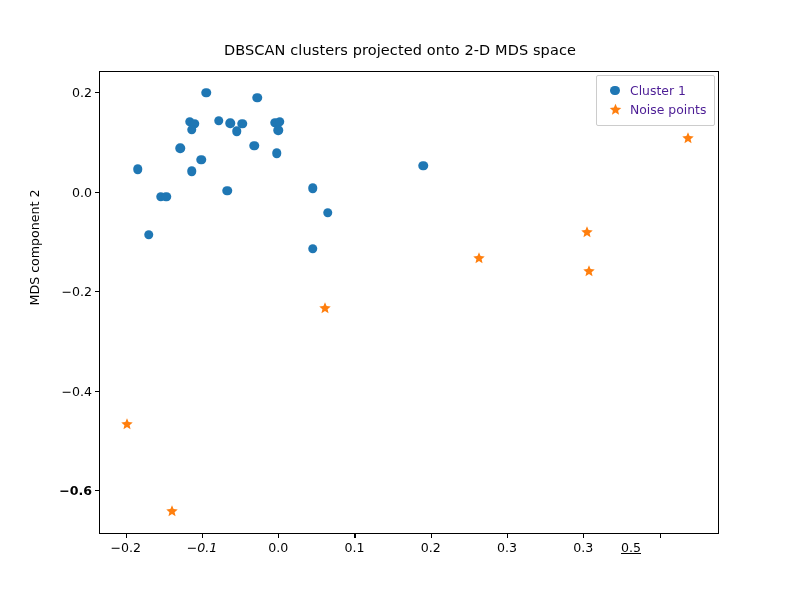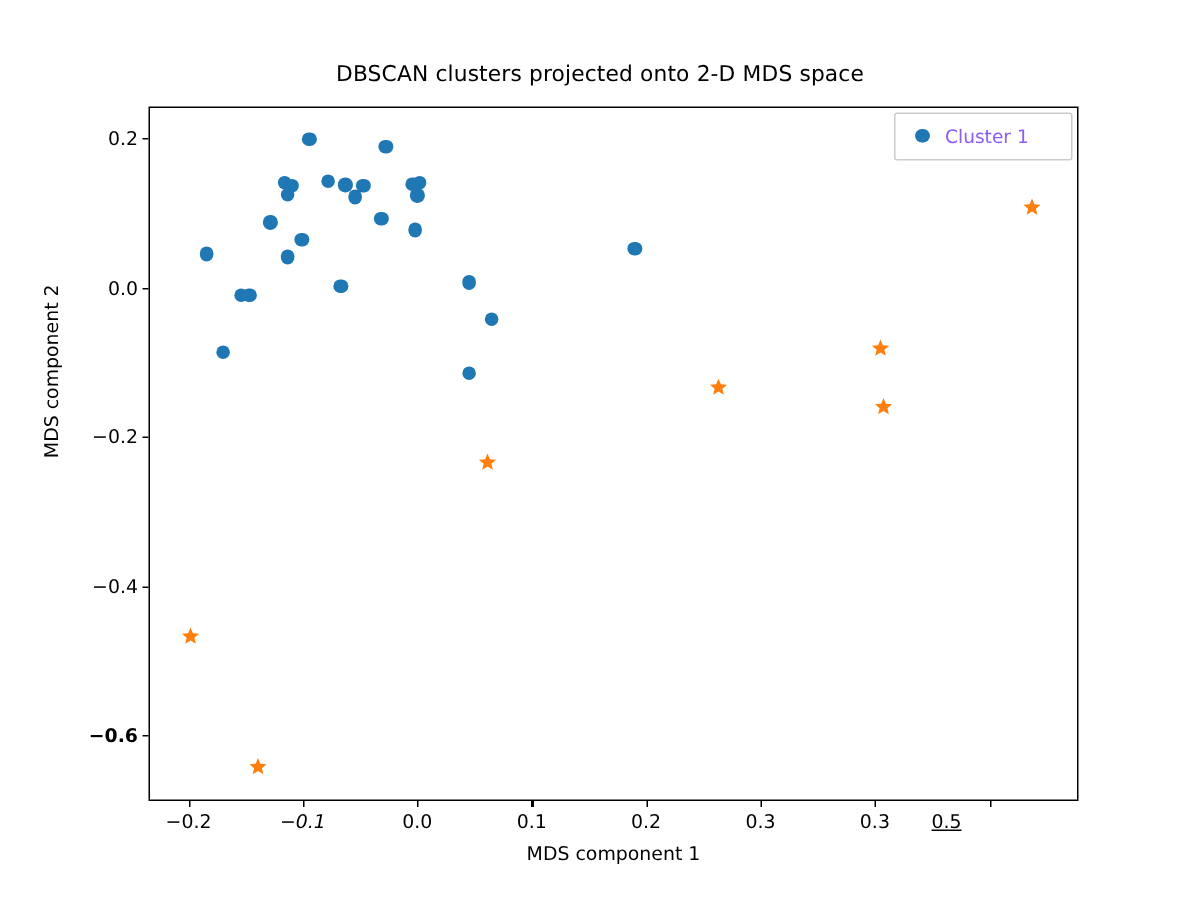--- a/index.html
+++ b/index.html
@@ -133,21 +133,21 @@
     flex: 0 0 22px;
   }
   .legend-dot {
     width: 9.5px;
     height: 9.5px;
     border-radius: 50%;
     background: #1f77b4;
   }
   .legend-label {
     font-size: 12.4px;
-    color: #8b5cf6;
+    color: #4c1d95;
     padding-left: 4px;
     white-space: nowrap;
     text-align: right;
   }
 </style>
 </head>
 <body>
 
 <div id="figure">
 
@@ -241,25 +241,32 @@
       <div class="ytick-mark" style="top: 191.85px;"></div>
       <div class="ytick-label" style="top: 191.85px;">0.0</div>
       <div class="ytick-mark" style="top: 291.31px;"></div>
       <div class="ytick-label" style="top: 291.31px;">−0.2</div>
       <div class="ytick-mark" style="top: 390.77px;"></div>
       <div class="ytick-label" style="top: 390.77px;">−0.4</div>
       <div class="ytick-mark" style="top: 490.24px;"></div>
       <div class="ytick-label" style="top: 490.24px; font-weight: bold;">−0.6</div>
     </div>
 
-  <div id="xlabel">MDS component 1</div>
   <div id="ylabel">MDS component 2</div>
 
   <div id="legend">
     <div class="legend-row">
       <span class="legend-marker">
         <span class="legend-dot"></span>
       </span>
       <span class="legend-label">Cluster 1</span>
     </div>
+    <div class="legend-row">
+      <span class="legend-marker">
+        <svg width="13" height="13" viewBox="0 0 20 20">
+            <polygon points="10,1.2 12.47,7.1 18.8,7.6 13.99,11.77 15.47,17.95 10,14.6 4.53,17.95 6.01,11.77 1.2,7.6 7.53,7.1" fill="#ff7f0e"></polygon>
+          </svg>
+      </span>
+      <span class="legend-label">Noise points</span>
+    </div>
   </div>
 
 </div>
 
 </body></html>

